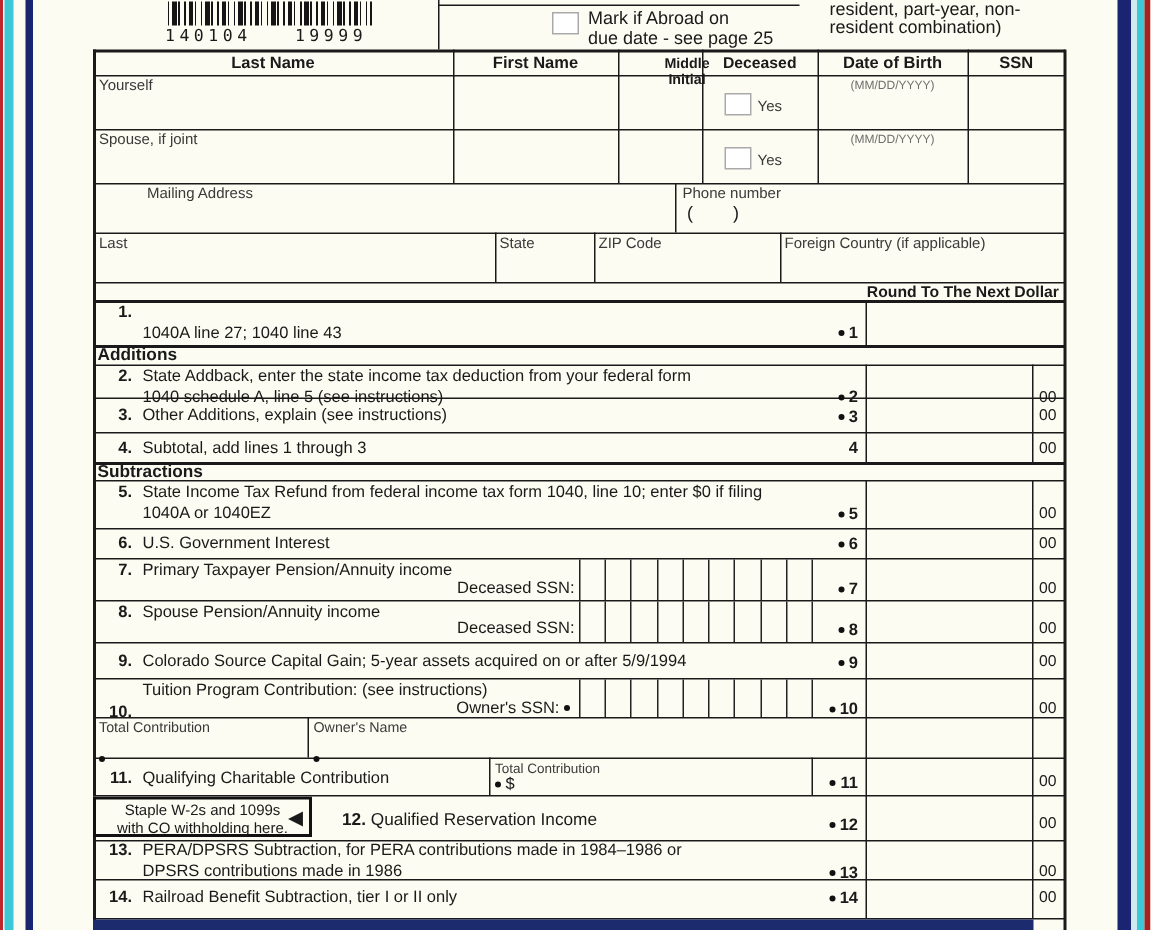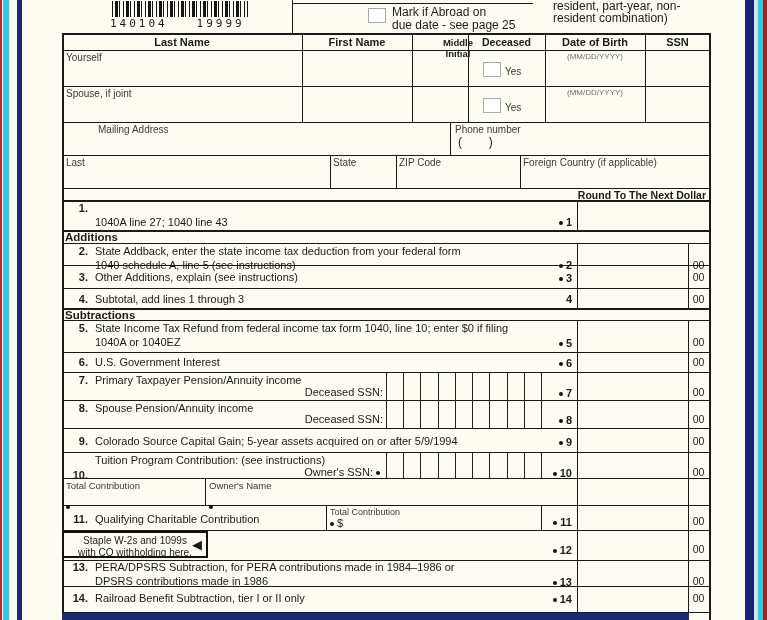--- a/index.html
+++ b/index.html
@@ -258,20 +258,21 @@
   <div class="cents" style="top:515px;">00</div>
 
   <div class="abs" style="left:62px;top:531px;width:146px;height:27px;border:2px solid #111;box-sizing:border-box;background:#fcfcf2;">
     <div style="font-size:10px;text-align:center;line-height:1.2;margin-top:2px;">
       <div>Staple W-2s and 1099s</div>
       <div>with CO withholding here.</div>
     </div>
     <div class="abs" style="right:4px;top:4px;font-size:13px;">◀</div>
   </div>
 
+  <div class="t" style="left:228px;top:541px;font-size:11.5px;"><b>12.</b> <span>Qualified Reservation Income</span></div>
   <div class="numbox" style="top:544px;"><span class="dot"></span><span>12</span></div>
   <div class="amt" style="left:578px;top:531px;width:109px;height:28px;"></div>
   <div class="cents" style="top:543px;">00</div>
 
   <div class="lno" style="top:561px;">13.</div>
   <div class="ltx" style="top:561px;">PERA/DPSRS Subtraction, for PERA contributions made in 1984–1986 or</div>
   <div class="ltx" style="top:575px;">DPSRS contributions made in 1986</div>
   <div class="numbox" style="top:576px;"><span class="dot"></span><span>13</span></div>
   <div class="amt" style="left:578px;top:561px;width:109px;height:24px;"></div>
   <div class="cents" style="top:575px;">00</div>

